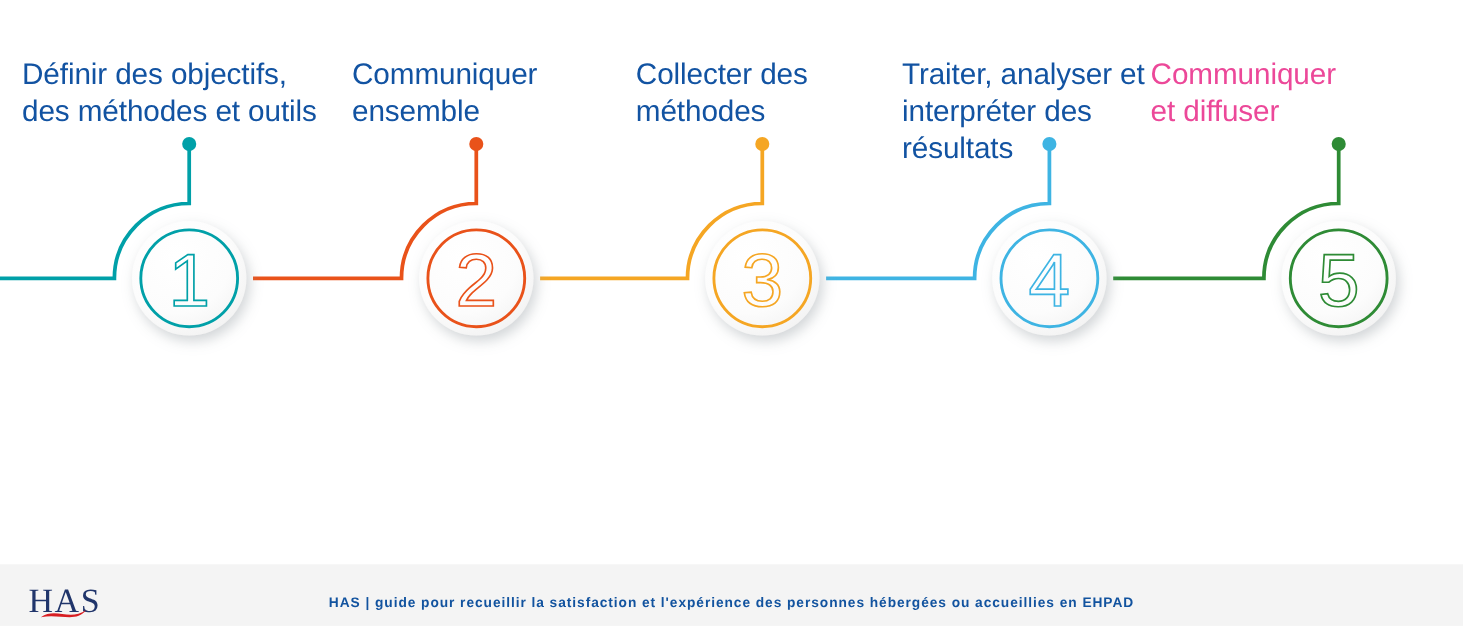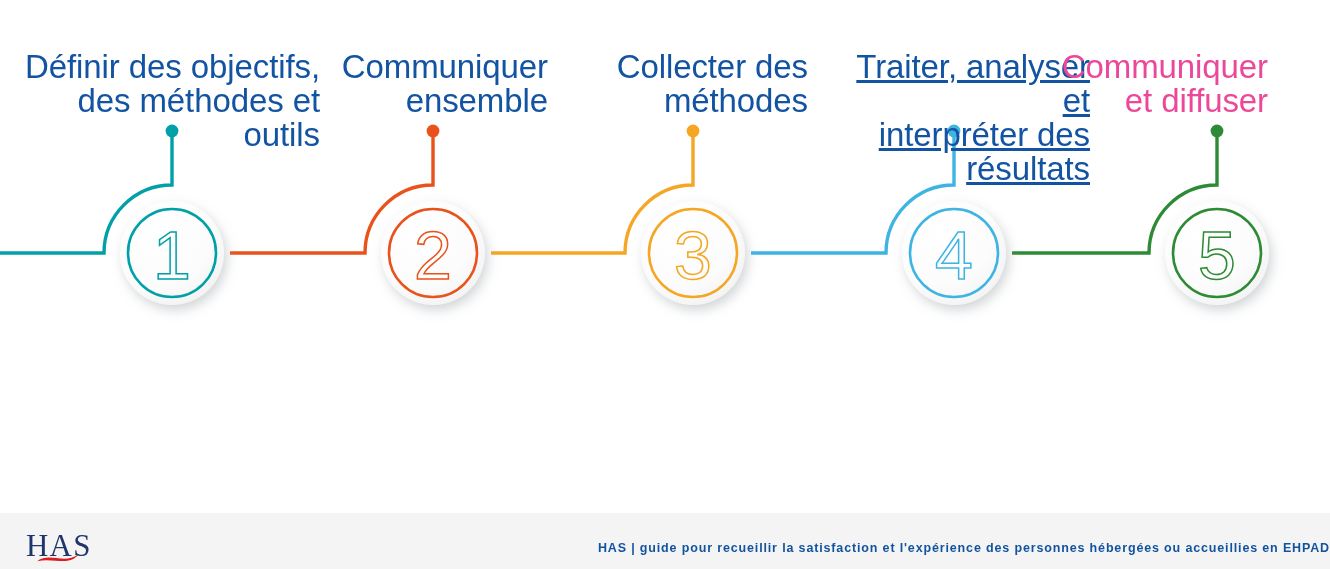--- a/index.html
+++ b/index.html
@@ -21,23 +21,23 @@
   }
   #flow-svg {
     position: absolute;
     left: 0;
     top: 0;
     width: 1330px;
     height: 513px;
   }
   .step-label {
     position: absolute;
-    text-align: right;
+    text-align: left;
     color: #1253a2;
-    font-size: 33px;
+    font-size: 27px;
     line-height: 34px;
     font-family: "Liberation Sans", sans-serif;
     white-space: pre-line;
     letter-spacing: -0.1px;
   }
   .footer-bar {
     position: absolute;
     left: 0;
     top: 513px;
     width: 1330px;
@@ -49,21 +49,21 @@
     left: 24px;
     top: 529px;
     width: 90px;
     height: 38px;
   }
   .footer-caption {
     position: absolute;
     left: 0;
     top: 541px;
     width: 1330px;
-    text-align: right;
+    text-align: center;
     color: #12539f;
     font-size: 12.5px;
     font-weight: bold;
     letter-spacing: 0.85px;
     font-family: "Liberation Sans", sans-serif;
   }
   .num-text {
     font-family: "Liberation Sans", sans-serif;
     font-size: 68px;
     text-anchor: middle;
@@ -137,21 +137,21 @@
         </g>
       </g>
   </svg>
 
   <div class="step-label" id="label-0" style="left: 20px; width: 300px; top: 50px; color: rgb(18, 83, 162);">Définir des objectifs,
 des méthodes et outils</div>
   <div class="step-label" id="label-1" style="left: 320px; width: 228px; top: 50px; color: rgb(18, 83, 162);">Communiquer
 ensemble</div>
   <div class="step-label" id="label-2" style="left: 578px; width: 230px; top: 50px; color: rgb(18, 83, 162);">Collecter des
 méthodes</div>
-  <div class="step-label" id="label-3" style="left: 820px; width: 270px; top: 50px; color: rgb(18, 83, 162); text-decoration: underline;">Traiter, analyser et
+  <div class="step-label" id="label-3" style="left: 820px; width: 270px; top: 50px; color: rgb(18, 83, 162);">Traiter, analyser et
 interpréter des résultats</div>
   <div class="step-label" id="label-4" style="left: 1046px; width: 222px; top: 50px; color: #ec4899;">Communiquer
 et diffuser</div>
 
   <div class="footer-bar" style="background: rgb(244, 244, 244);"></div>
 
   <svg class="footer-logo" viewBox="0 0 96 40">
     <text id="logo-letters" x="2" y="29" font-family="Liberation Serif, serif" font-size="33" letter-spacing="1.5" fill="#20356b">HAS</text>
     <path id="logo-swoosh" d="M14,34 C28,24 42,38 58,27 C48,40 32,30 14,34 Z" fill="#d81e22"></path>
   </svg>

